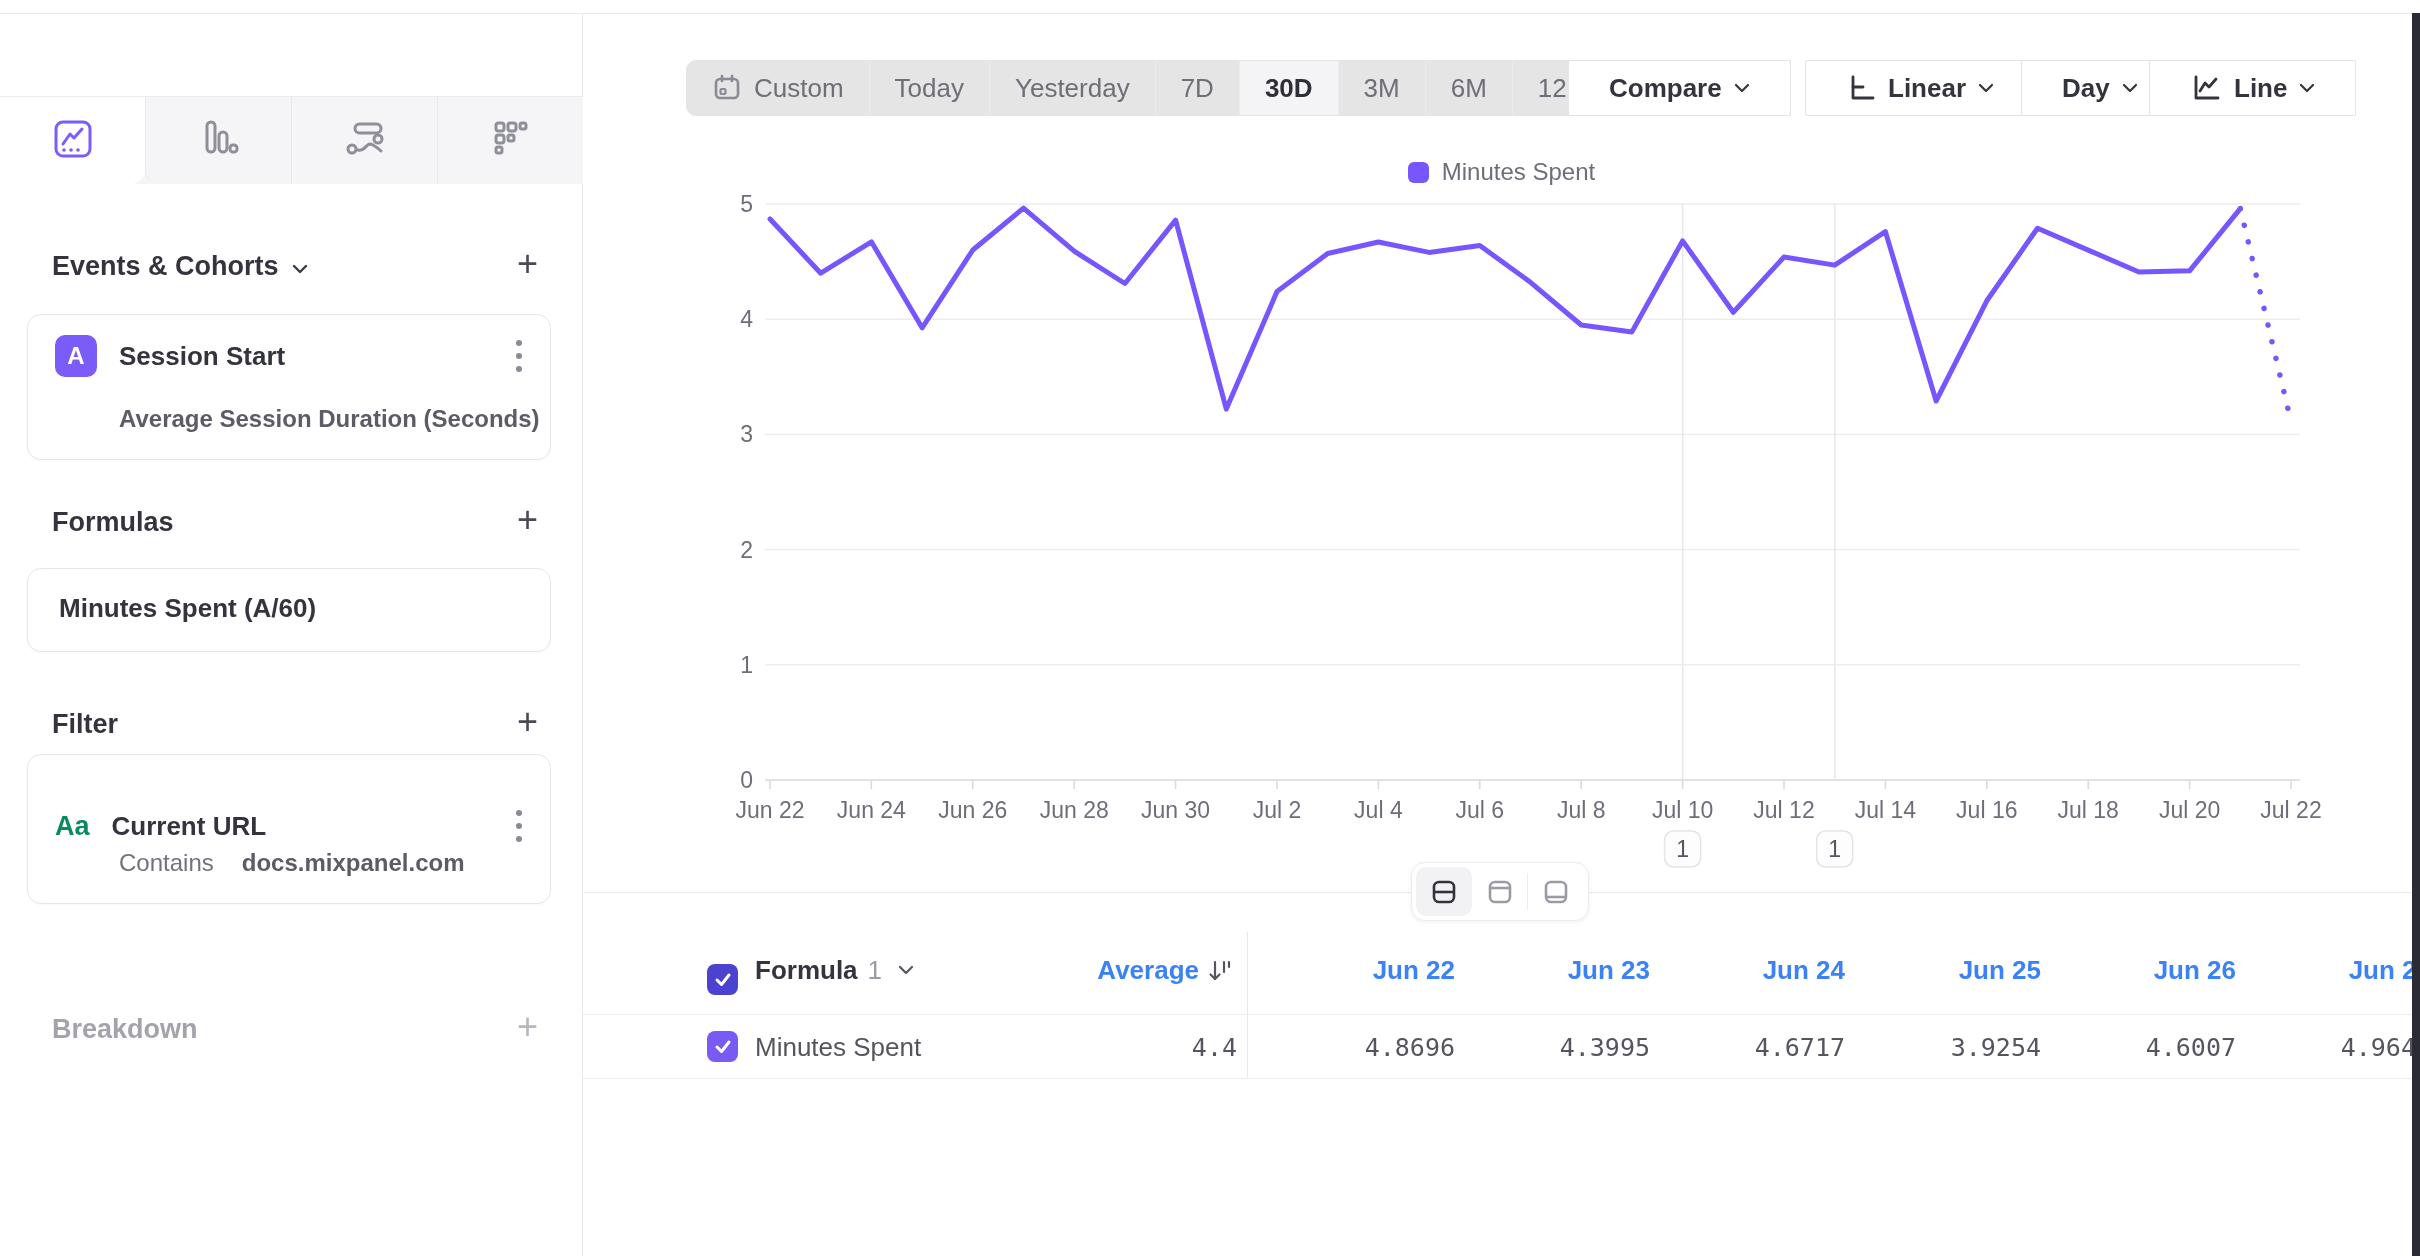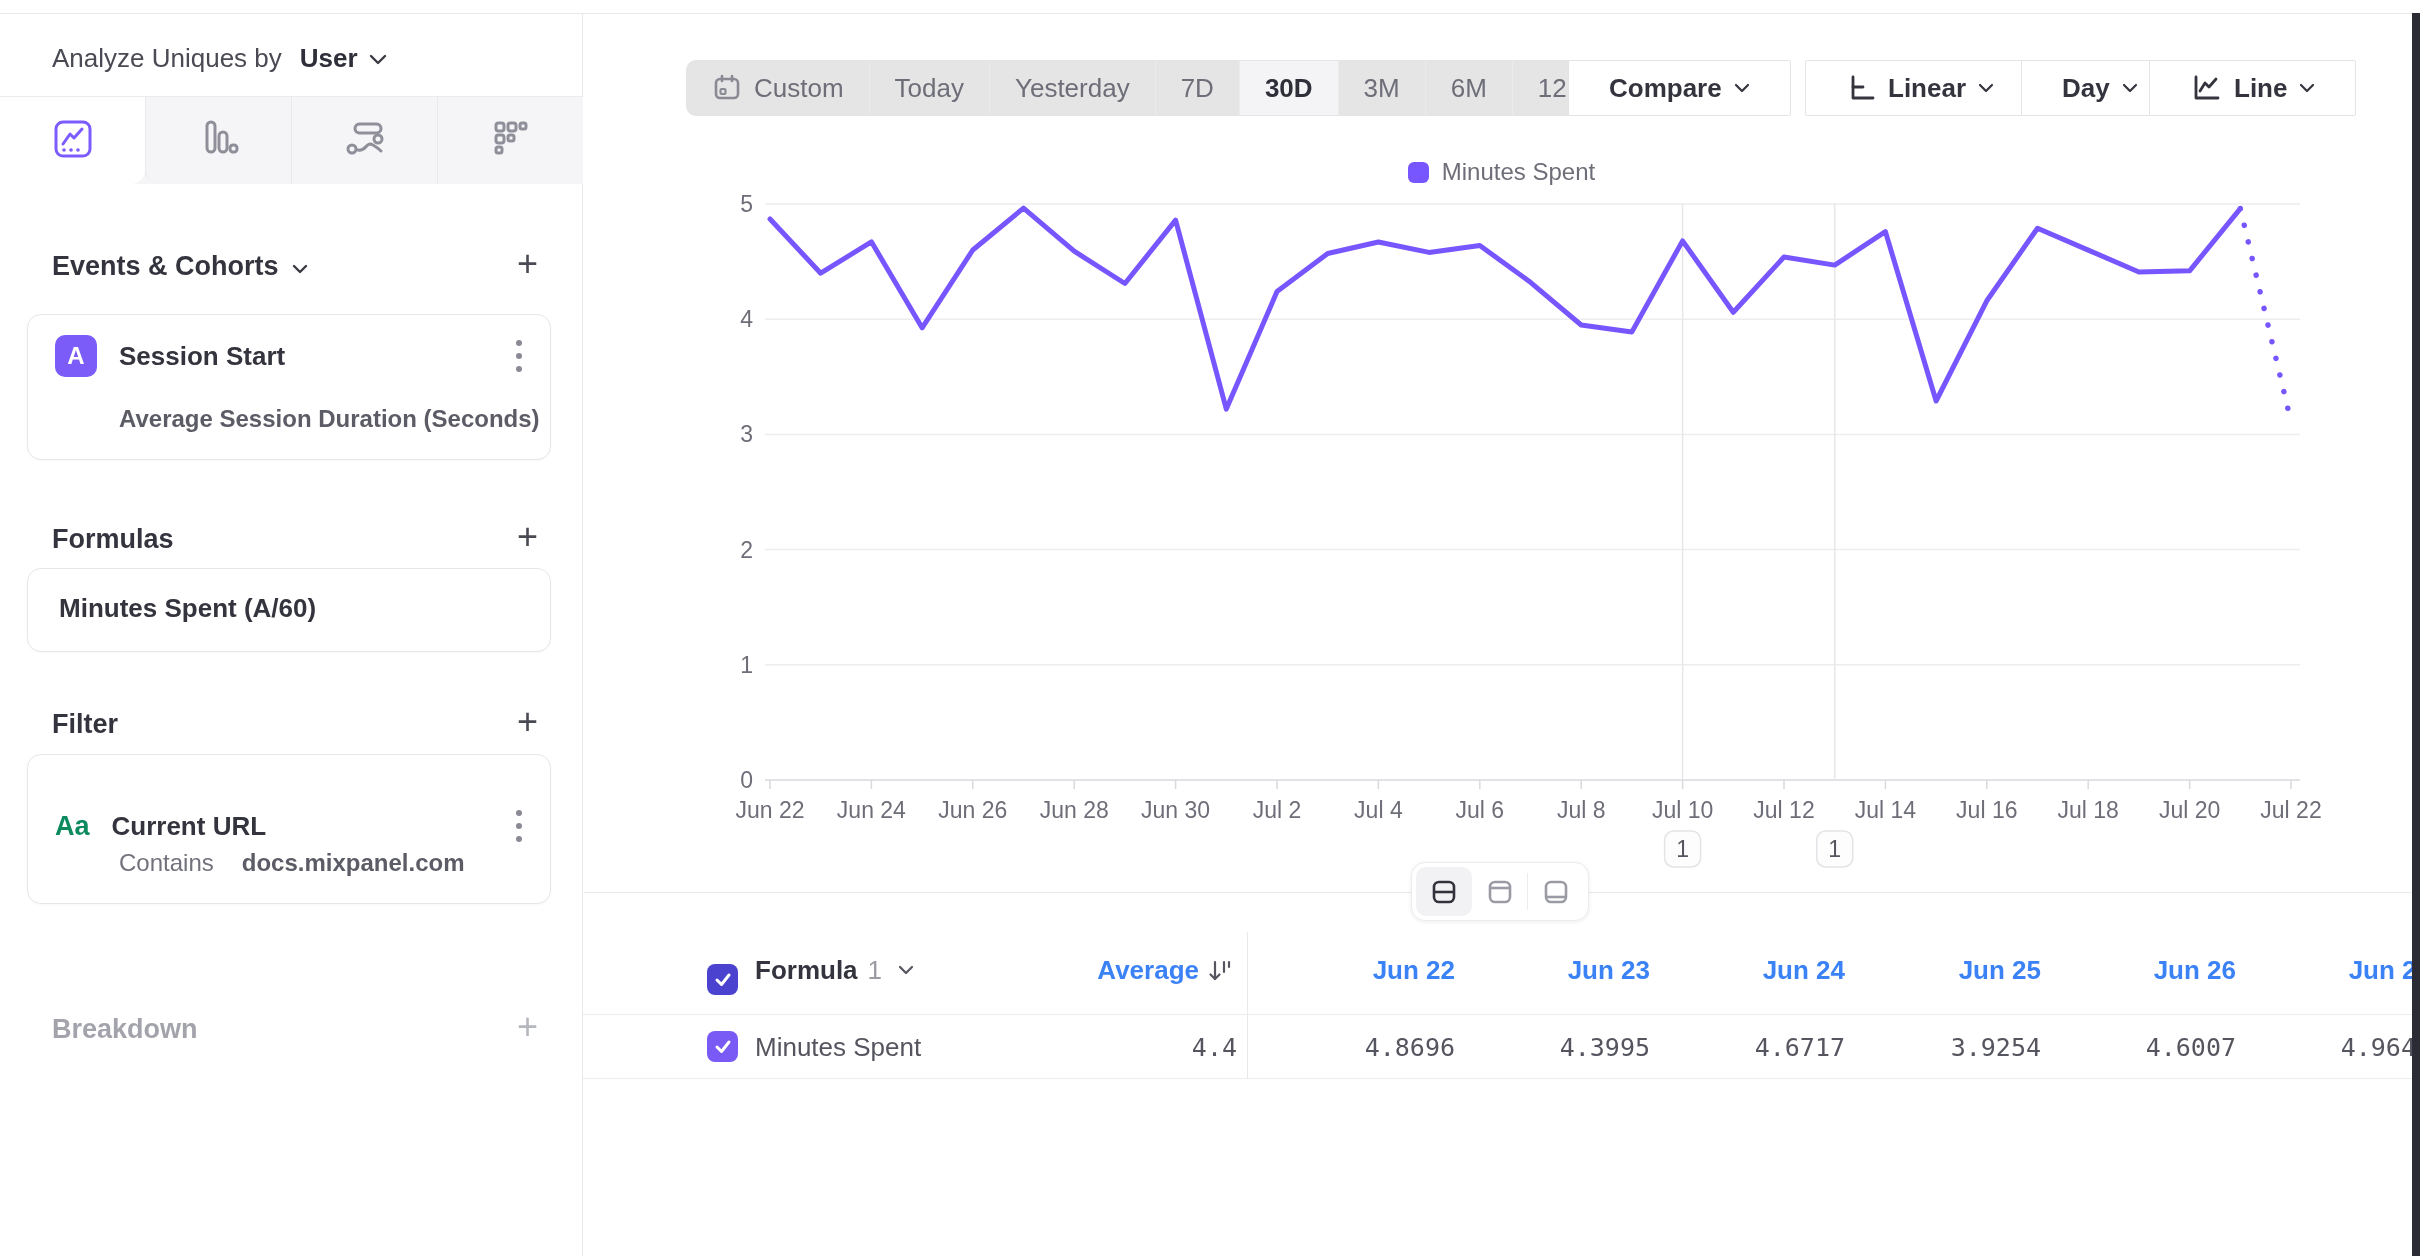--- a/index.html
+++ b/index.html
@@ -73,29 +73,20 @@
   .t-val { position:absolute; top:0; height:64px; display:flex; align-items:center; justify-content:flex-end; font-family:"DejaVu Sans Mono", monospace; font-size:25px; color:#55555f; }
 </style>
 </head>
 <body>
 
 <div id="app">
   <div class="topline"></div>
 
   <div class="sidebar">
 
-    <div class="analyze-row">
-      <span>Analyze Uniques by</span>
-      <b>User</b>
-      <span class="chev">
-        <svg width="20" height="14" viewBox="0 0 20 14">
-            <polyline points="3,3 10,10 17,3" fill="none" stroke="#3a3a44" stroke-width="2.4" stroke-linecap="round" stroke-linejoin="round"></polyline>
-          </svg>
-      </span>
-    </div>
 
     <div class="tabbar">
       <div class="tabcell active">
         <span>
           <svg width="46" height="46" viewBox="0 0 46 46">
             <rect x="6" y="6" width="34" height="34" rx="7" fill="none" stroke="#7c5cff" stroke-width="3"></rect>
             <polyline points="13,28 20,18 24,22 32,13" fill="none" stroke="#7c5cff" stroke-width="3" stroke-linecap="round" stroke-linejoin="round"></polyline>
             <circle cx="14" cy="34" r="1.8" fill="#7c5cff"></circle>
               <circle cx="21" cy="34" r="1.8" fill="#7c5cff"></circle>
               <circle cx="28" cy="34" r="1.8" fill="#7c5cff"></circle>
@@ -152,21 +143,21 @@
         <span class="card-title">Session Start</span>
         <span class="kebab">
             <i></i>
             <i></i>
             <i></i>
           </span>
       </div>
       <div class="card-sub" style="top:90px;">Average Session Duration (Seconds)</div>
     </div>
 
-    <div class="section-head" style="top:505px;">
+    <div class="section-head" style="top:488px;">
       <span class="titlewrap">
           <span class="title">Formulas</span>
         </span>
       <span class="plus">+</span>
     </div>
     <div class="card" style="top:554px; height:84px;">
       <div class="card-title-row" style="top:24px; left:31px;">
         <span class="card-title" style="margin-left:0; font-weight:600;">Minutes Spent (A/60)</span>
       </div>
     </div>

